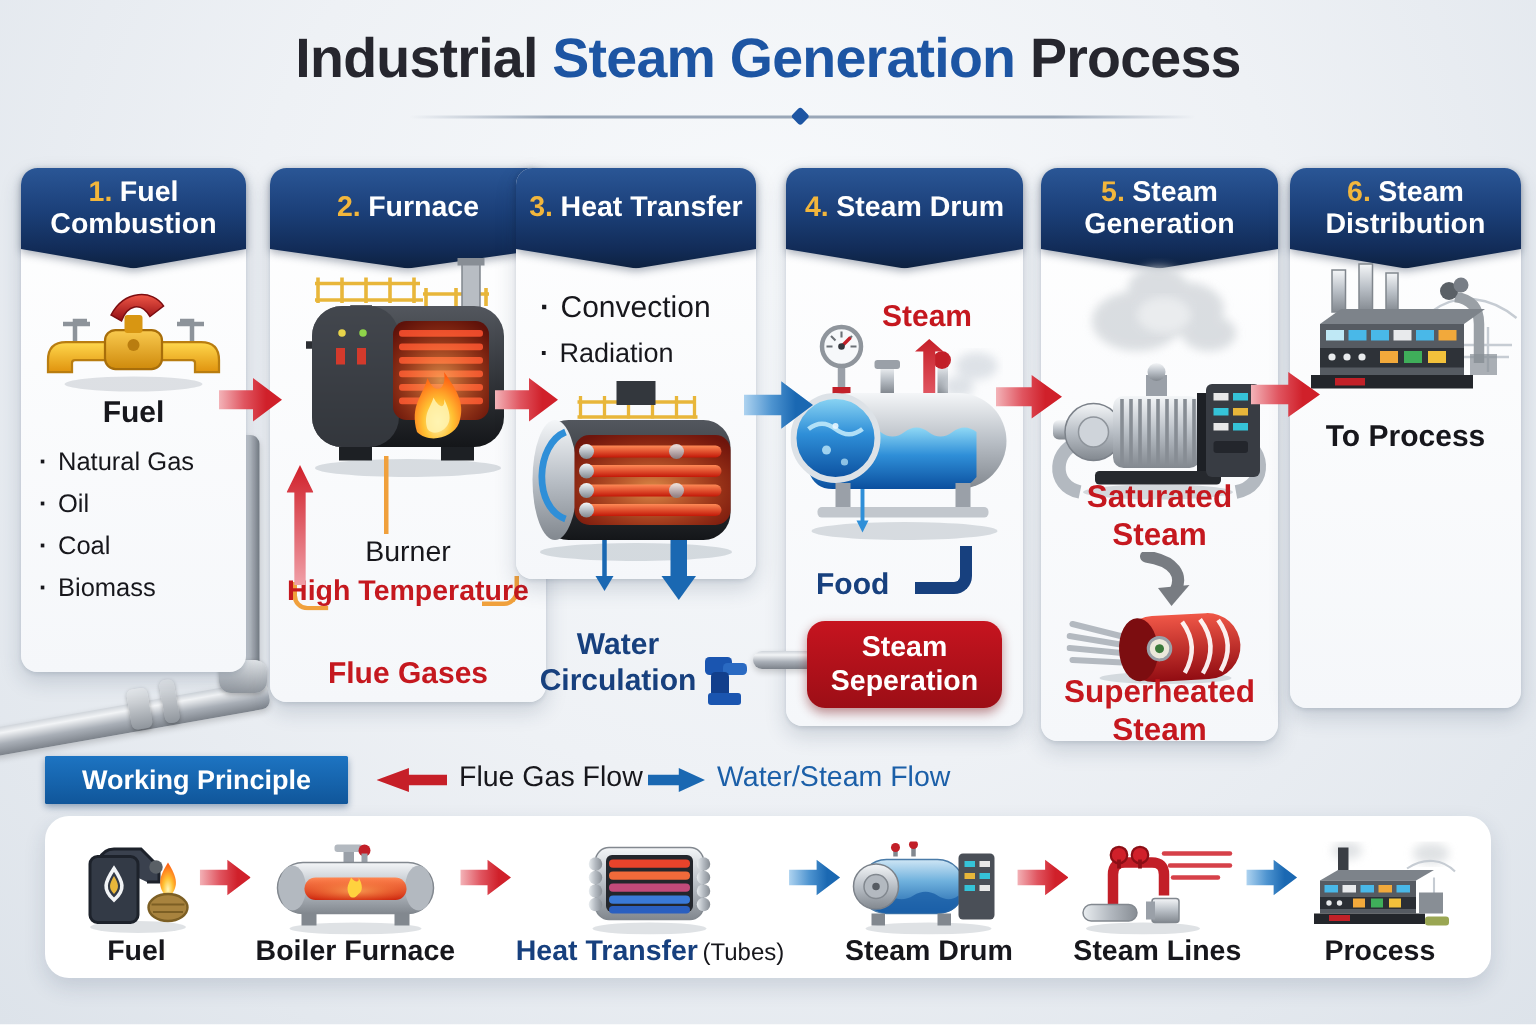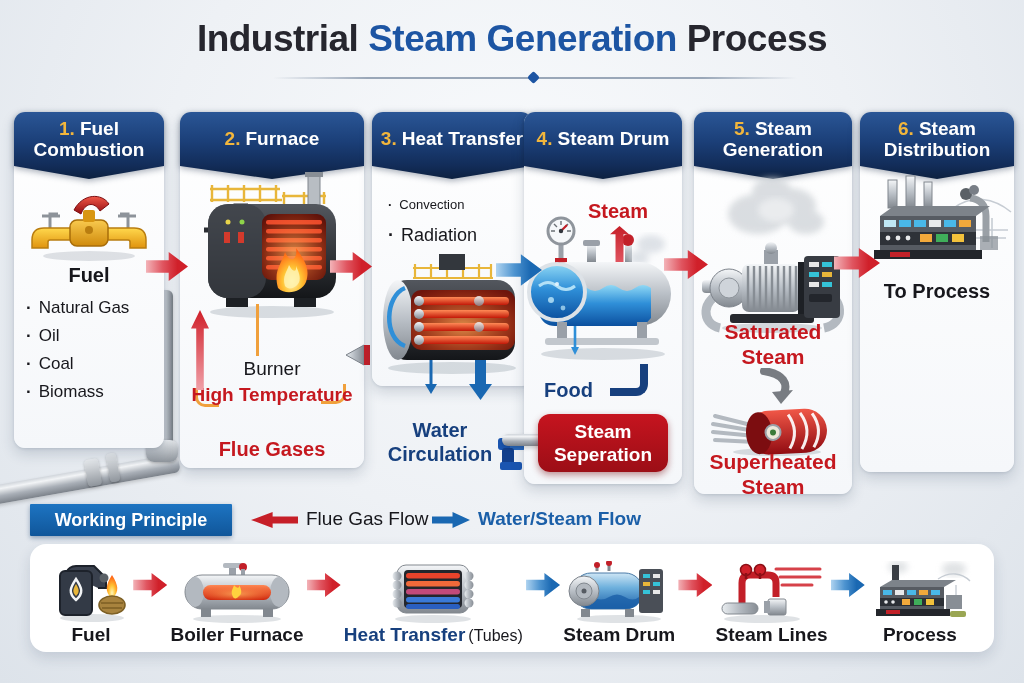--- a/index.html
+++ b/index.html
@@ -59,21 +59,21 @@
     color:#fff;font-weight:bold;font-size:19px;text-align:center;line-height:1.22;
     padding:6px 4px;box-shadow:0 3px 7px rgba(120,10,15,.45);}
   .elbow{position:absolute;width:30px;height:24px;border-right:8px solid #17407e;
     border-bottom:8px solid #17407e;border-radius:0 0 12px 0;}
   .green-base{position:absolute;width:11px;height:10px;background:linear-gradient(180deg,#39a43f,#1f7a2a);}
   
   .wp-btn{position:absolute;left:30px;top:504px;width:202px;height:32px;border-radius:1px;
     background:linear-gradient(180deg,#1d74c2,#10569a);box-shadow:0 2px 5px rgba(10,50,100,.4);
     color:#fff;font-weight:bold;font-size:18px;display:flex;align-items:center;justify-content:center;}
   .legend-text{position:absolute;font-size:19px;color:#17171c;top:508px;}
-  .legend-text.blue{color:#1b5fa8;font-weight:bold;text-align:right;}
+  .legend-text.blue{color:#1b5fa8;font-weight:normal;text-align:right;}
   
   .strip{position:absolute;left:30px;top:544px;width:964px;height:108px;background:#fff;
     border-radius:16px;box-shadow:0 6px 14px rgba(35,55,85,.15);display:flex;align-items:center;
     justify-content:space-between;padding:0 22px;box-sizing:border-box;z-index:2;}
   .strip-item{display:flex;flex-direction:column;align-items:center;justify-content:flex-end;height:96px;}
   .strip-label{font-size:19px;font-weight:bold;color:#17171c;white-space:nowrap;margin-top:1px;}
   .strip-label .navy{color:#17407e;}
   .strip-label .sfx{font-weight:normal;font-size:16px;color:#17171c;margin-left:3px;}
   .strip-arrow{width:34px;height:27px;flex:0 0 auto;margin-bottom:26px;}
   .cloud{position:absolute;}
@@ -225,29 +225,29 @@
   <div class="abs red-label" style="top:272px;width:100%;font-size:19px">High Temperature</div>
   <div class="abs red-label" style="top:326px;width:100%;font-size:20px">Flue Gases</div>
   <svg class="abs" style="right:-20px;top:228px" width="40" height="30" viewBox="0 0 40 30">
     <polygon points="2,15 20,5 20,25" fill="url(#gSilH)" stroke="#7c828a"></polygon>
     <rect x="20" y="5" width="6" height="20" fill="#c21f28"></rect>
     <rect x="28" y="7" width="5" height="16" fill="#d84a50"></rect>
     <rect x="34" y="10" width="5" height="10" fill="#9aa0a6"></rect>
   </svg>
 </div>
 
-<div class="panel" style="left:372px;top:112px;width:160px;height:274px">
+<div class="panel" style="left:344px;top:112px;width:160px;height:274px">
   <div class="banner">
     <div class="banner-body">
           <span><span class="num">3.</span><span>Heat Transfer</span></span>
         </div>
     <div class="banner-tail"></div>
   </div>
   <ul class="blist abs" style="top:78px;left:16px">
-    <li style="font-size:13px;line-height:30px">Convection</li>
+    <li style="font-size:20px;line-height:30px">Convection</li>
     <li style="font-size:18px;line-height:30px">Radiation</li>
   </ul>
   <svg class="abs centered" style="top:140px" width="154" height="152" viewBox="0 0 154 152">
     <ellipse cx="77" cy="116" rx="64" ry="6" fill="rgba(40,60,80,.16)"></ellipse>
     <g stroke="#e8b63a" stroke-width="2.2" fill="none">
       <path d="M38,16 h78 M38,26 h80"></path>
           <path d="M40,12 v15 M56,12 v15 M72,12 v15 M88,12 v15 M104,12 v15 M116,12 v15"></path>
     </g>
     <rect x="64" y="2" width="26" height="16" fill="#33373d"></rect>
     <rect x="14" y="28" width="126" height="80" rx="18" fill="url(#gDark)"></rect>

